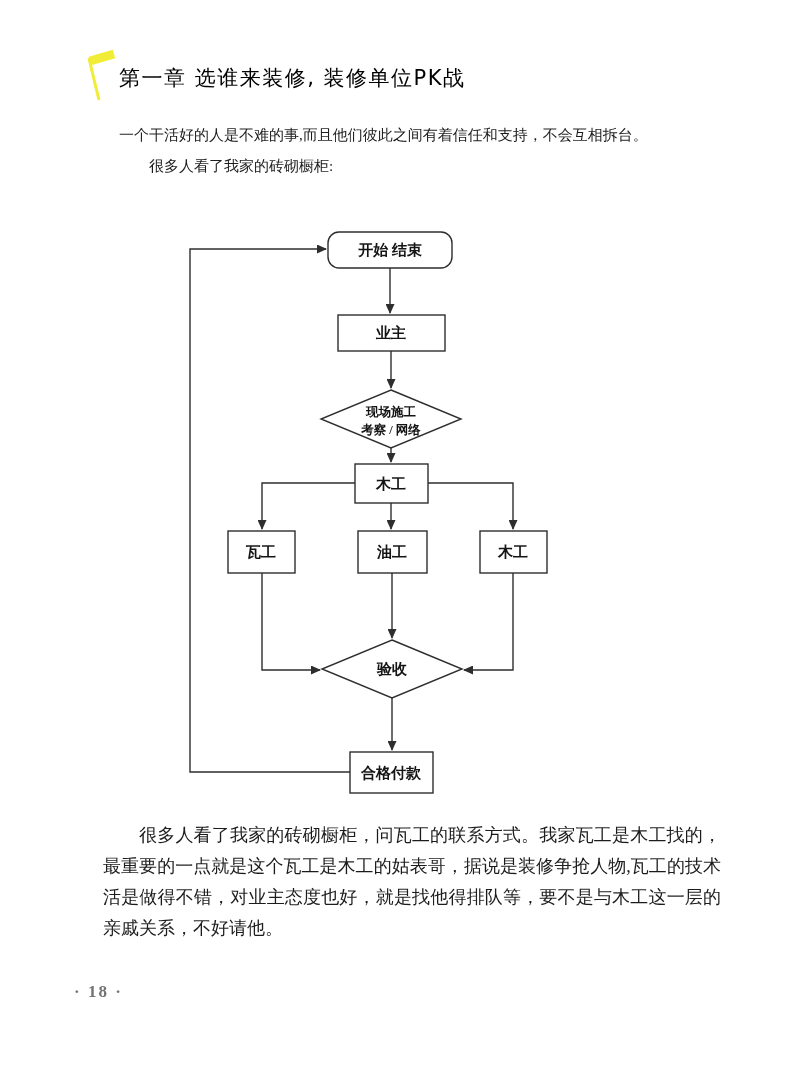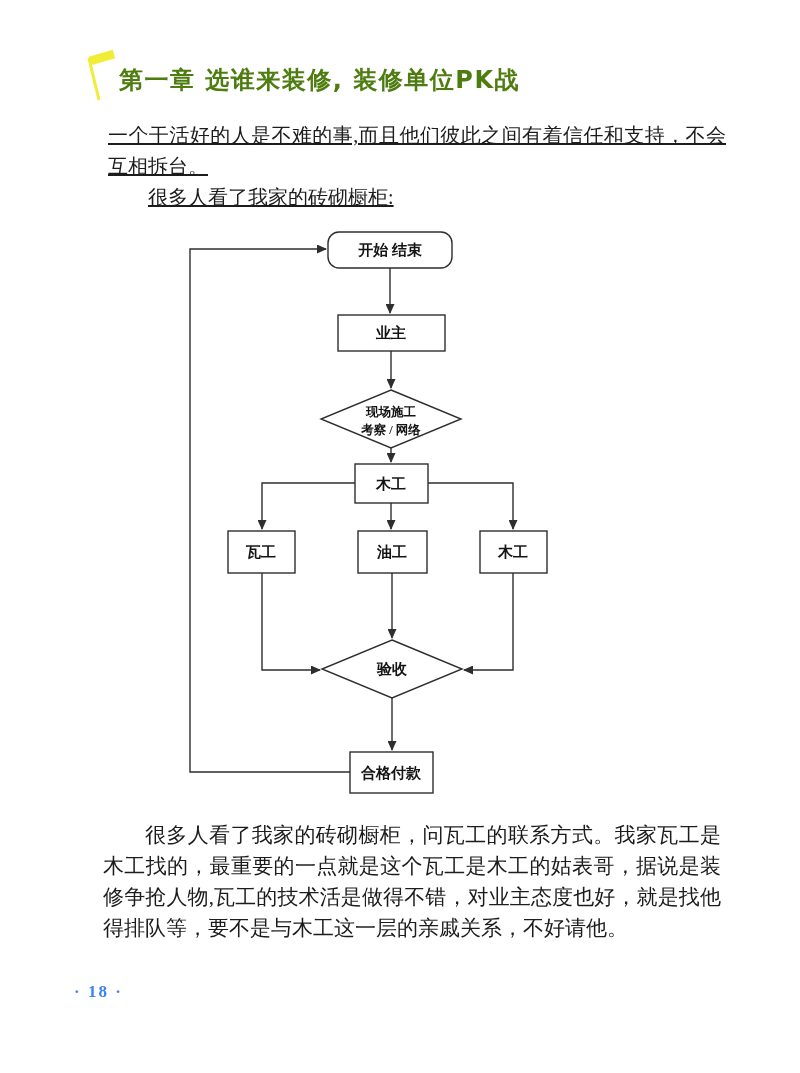--- a/index.html
+++ b/index.html
@@ -10,40 +10,39 @@
     background: #ffffff;
     overflow: hidden;
     font-family: "Liberation Serif", serif;
     color: #1c1c1c;
   }
   .chapter-title {
     position: absolute;
     left: 119px;
     top: 64px;
     font-family: "DejaVu Sans", sans-serif;
-    font-weight: bold;
-    font-size: 24px;
+    font-weight: normal;
+    font-size: 21px;
     letter-spacing: 1.5px;
-    color: #4d7c0f;
+    color: #000000;
     white-space: nowrap;
   }
   .roller-icon {
     position: absolute;
     left: 82px;
     top: 46px;
   }
   .intro {
     position: absolute;
-    left: 108px;
+    left: 119px;
     top: 120px;
     width: 618px;
-    font-size: 20px;
+    font-size: 15px;
     line-height: 31px;
     text-align: justify;
-    text-decoration: underline;
   }
   .intro .indent { text-indent: 2em; }
   .intro p { margin: 0; }
   .flowchart-svg {
     position: absolute;
     left: 0;
     top: 0;
     width: 800px;
     height: 1073px;
   }
@@ -53,33 +52,33 @@
     fill: #141414;
   }
   .node-label { font-size: 15px; }
   .node-label-sm { font-size: 12.5px; }
   .body-para {
     position: absolute;
     left: 103px;
     top: 820px;
     width: 618px;
     margin: 0;
-    font-size: 21px;
+    font-size: 18px;
     line-height: 31px;
     text-align: justify;
     text-indent: 2em;
   }
   .page-number {
     position: absolute;
     left: 74px;
     top: 982px;
     font-size: 17px;
     font-weight: bold;
     letter-spacing: 2px;
-    color: #3b82f6;
+    color: #737373;
   }
 </style>
 </head>
 <body>
 
 <div class="page">
 
   <svg class="roller-icon" width="38" height="60" viewBox="0 0 38 60">
     <path d="M8,15 L32,8" stroke="#f1ec35" stroke-width="9" fill="none"></path>
     <path d="M7,12 L9,21 L17,54" stroke="#f1ec35" stroke-width="3" fill="none"></path>

